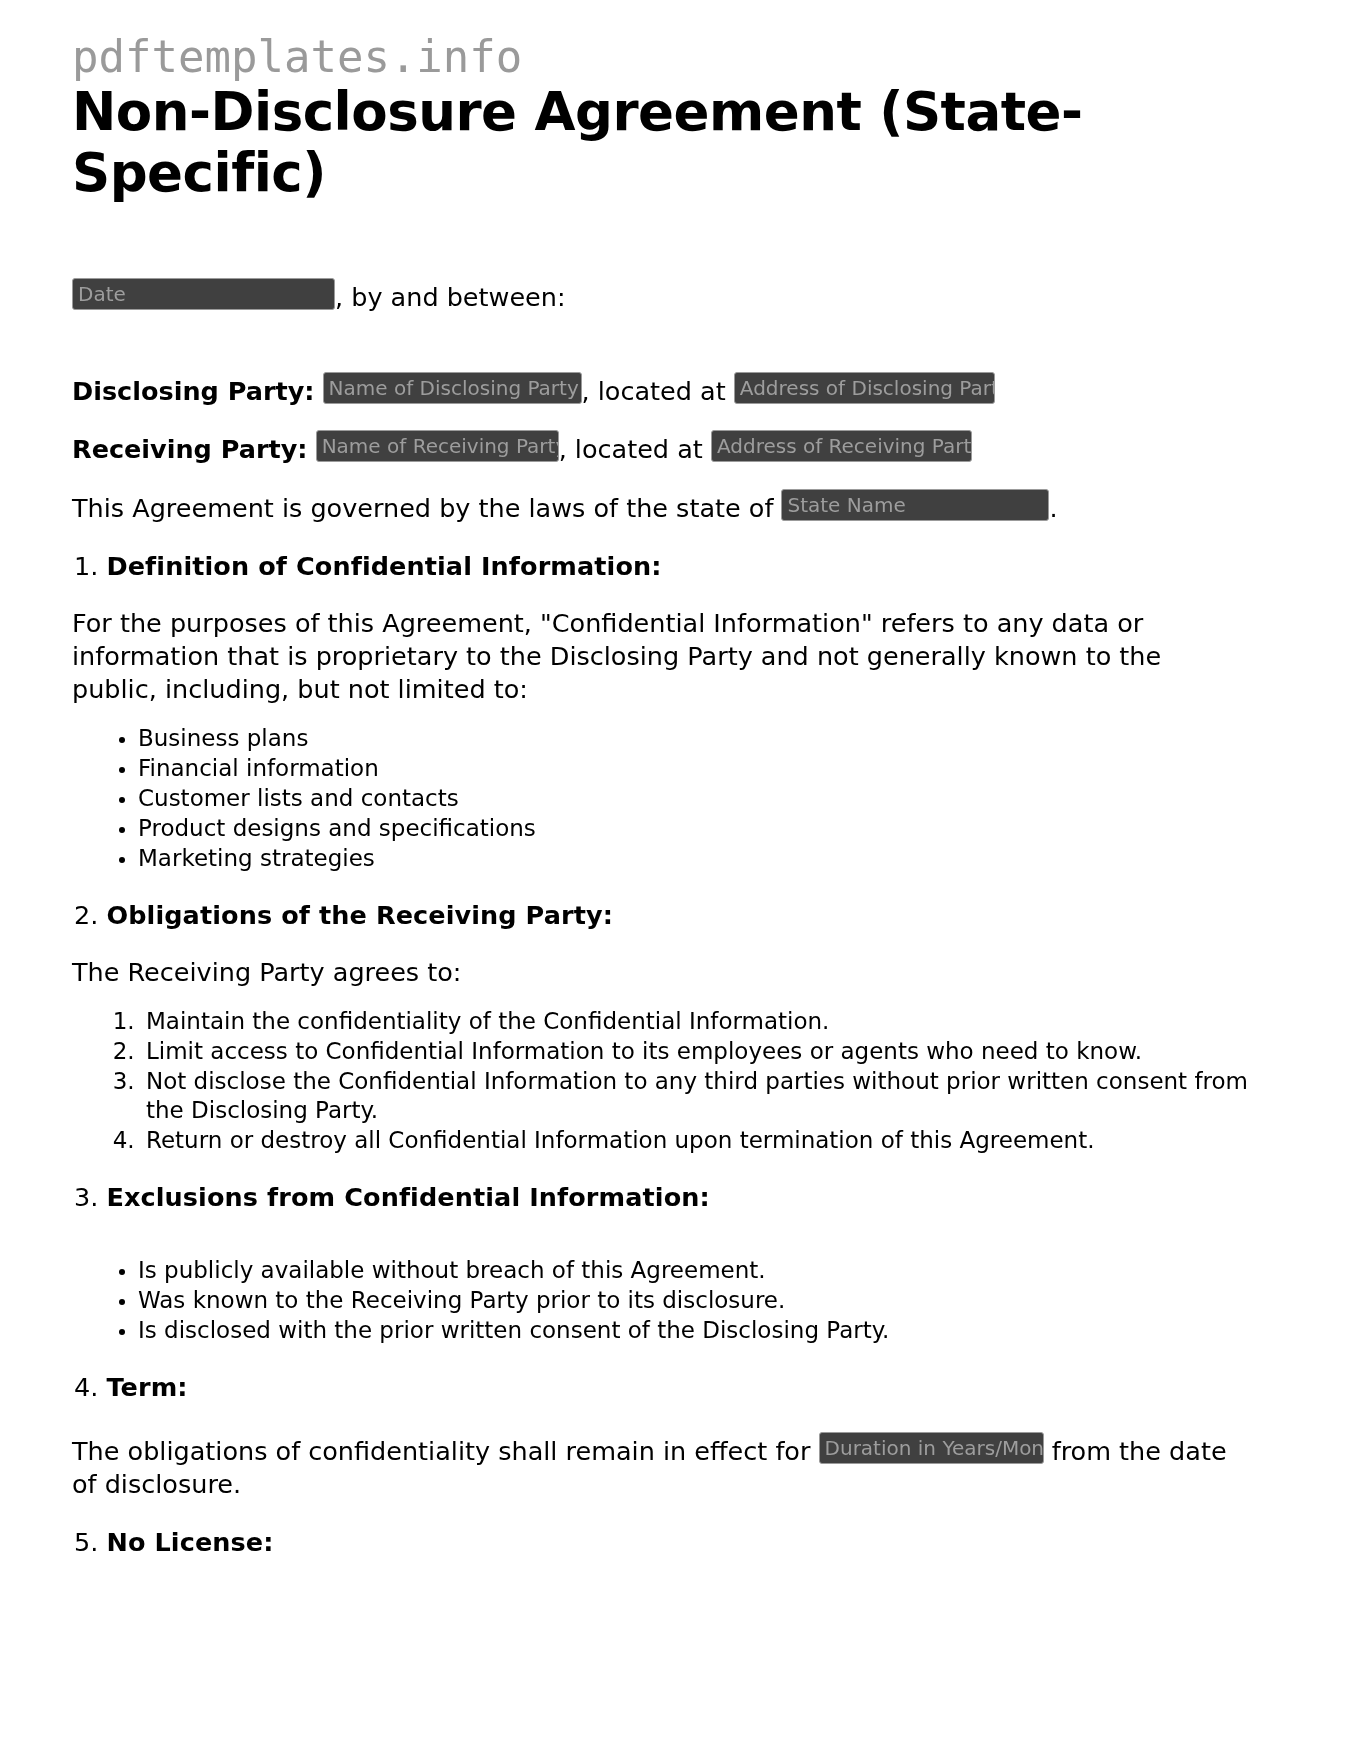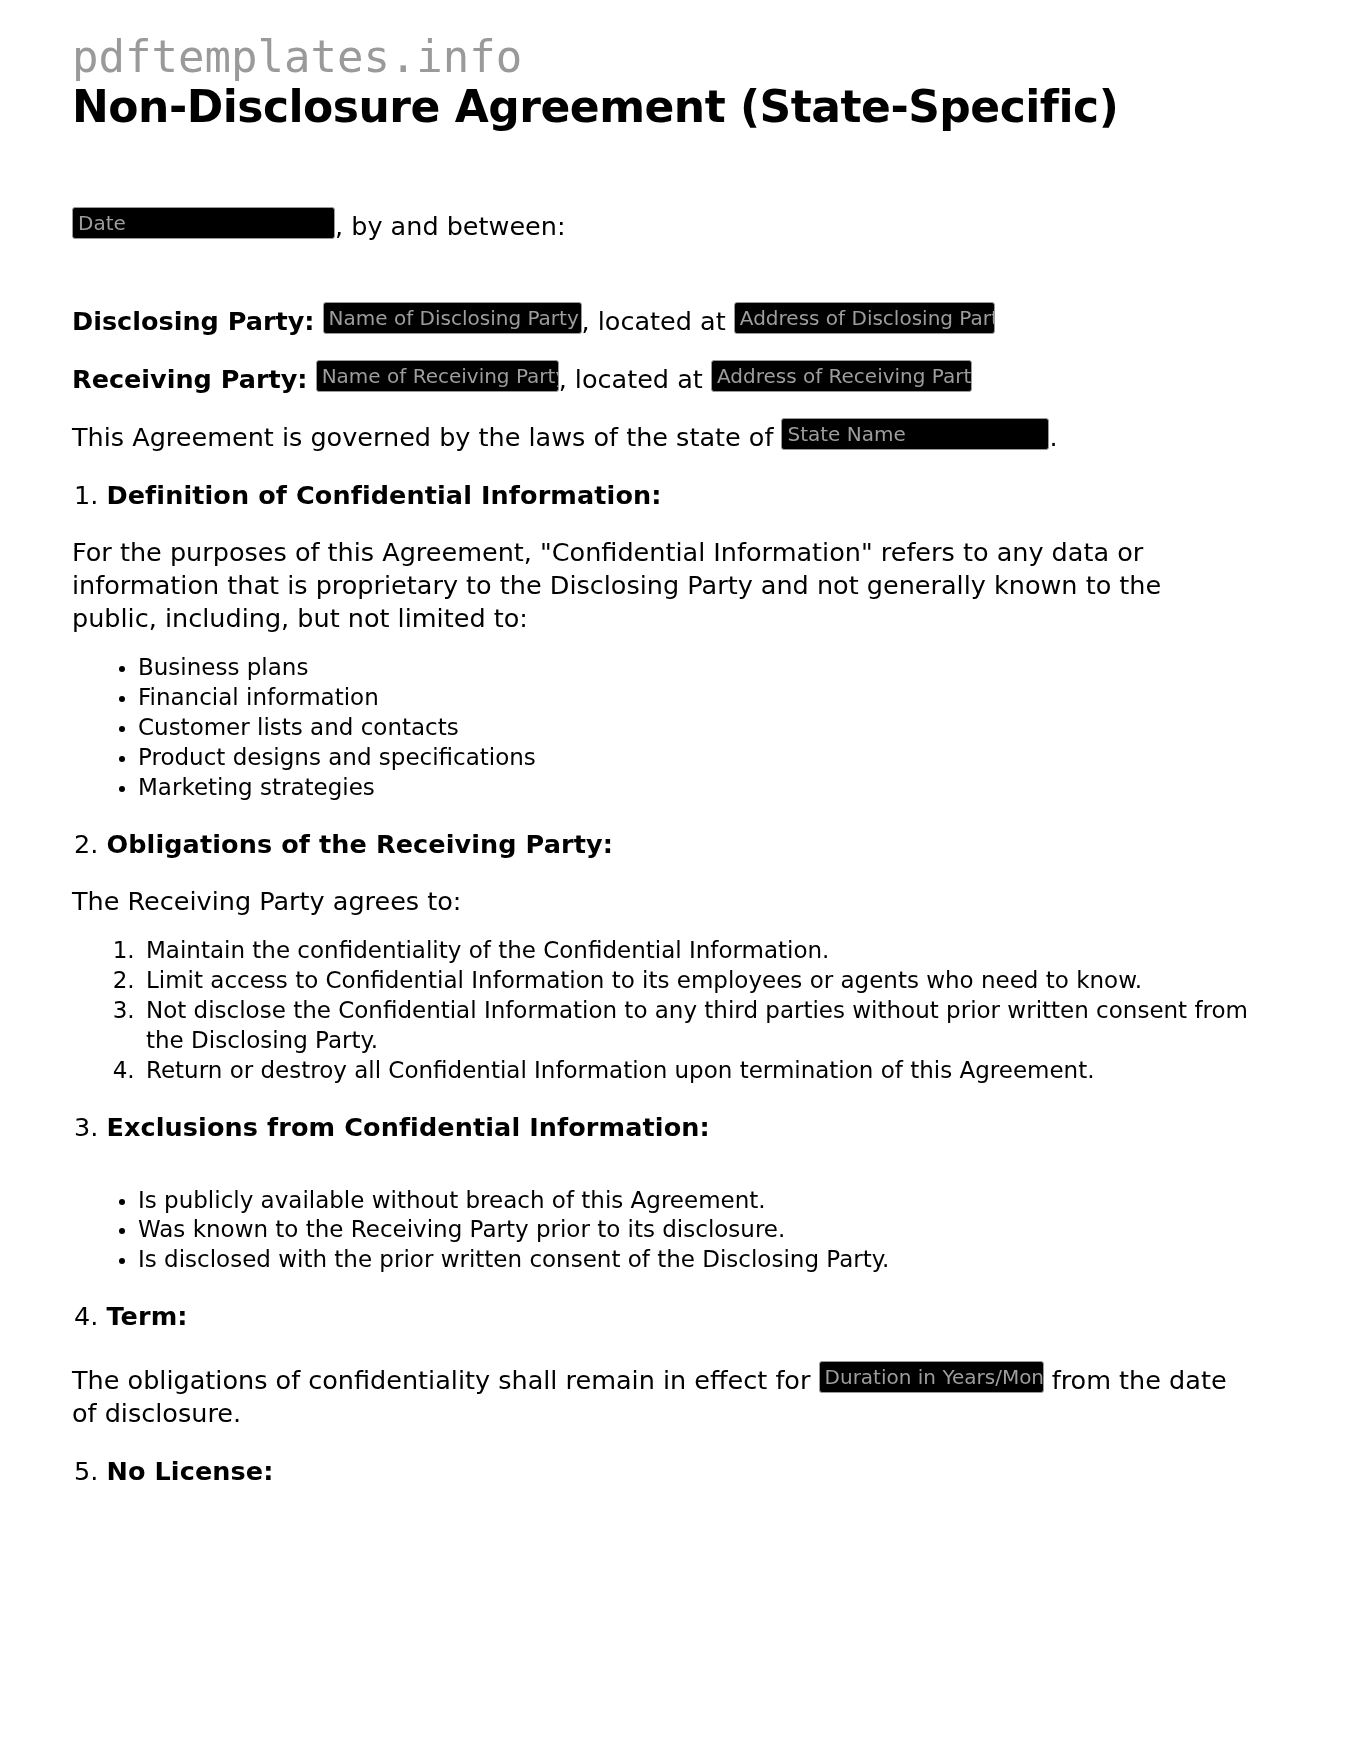--- a/index.html
+++ b/index.html
@@ -27,21 +27,21 @@
     color: #9a9a9a;
     letter-spacing: 0px;
     line-height: 1.05;
     margin: 0 0 0 31px;
     white-space: nowrap;
     user-select: none;
   }
   .doc-title {
     font-family: "DejaVu Sans", sans-serif;
     font-weight: bold;
-    font-size: 44px;
+    font-size: 53px;
     line-height: 1.14;
     letter-spacing: -0.5px;
     margin: 2px 0 0 31px;
     color: #000;
   }
   .body-wrap {
     margin-top: 38px;
     padding-left: 31px;
   }
   p.para {
@@ -52,21 +52,21 @@
   }
   .gap-md { height: 26px; }
   .gap-sm { height: 18px; }
 
   .field {
     display: inline-block;
     vertical-align: baseline;
     box-sizing: border-box;
     border: 1.5px solid #9b9b9b;
     border-radius: 3px;
-    background: #000000;
+    background: #404040;
     color: #9d9d9d;
     font-family: "DejaVu Sans", sans-serif;
     font-size: 20px;
     line-height: 30px;
     height: 32px;
     padding: 0 5px;
     overflow: hidden;
     white-space: nowrap;
     position: relative;
     top: 4px;

